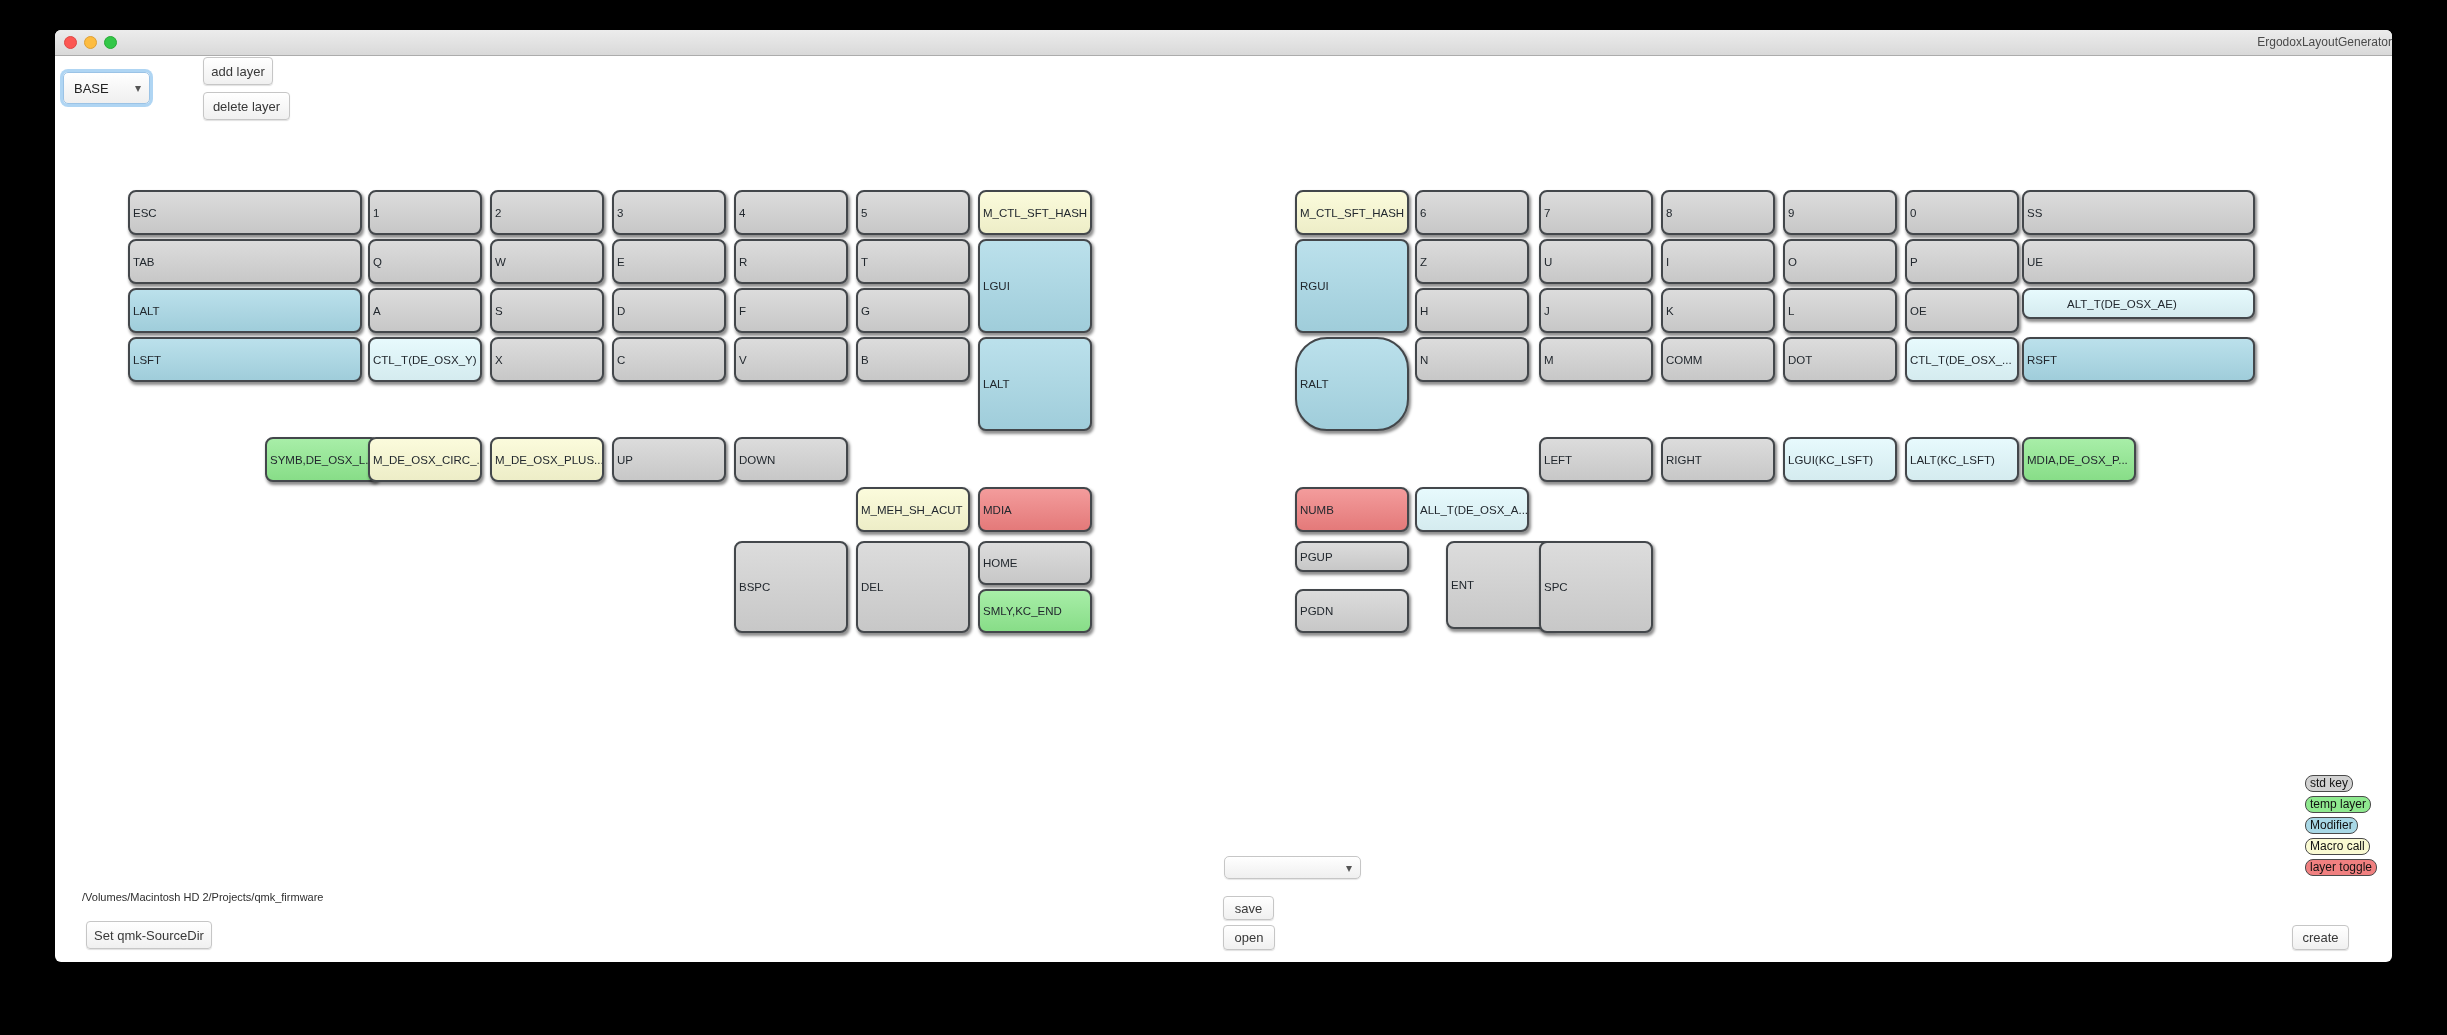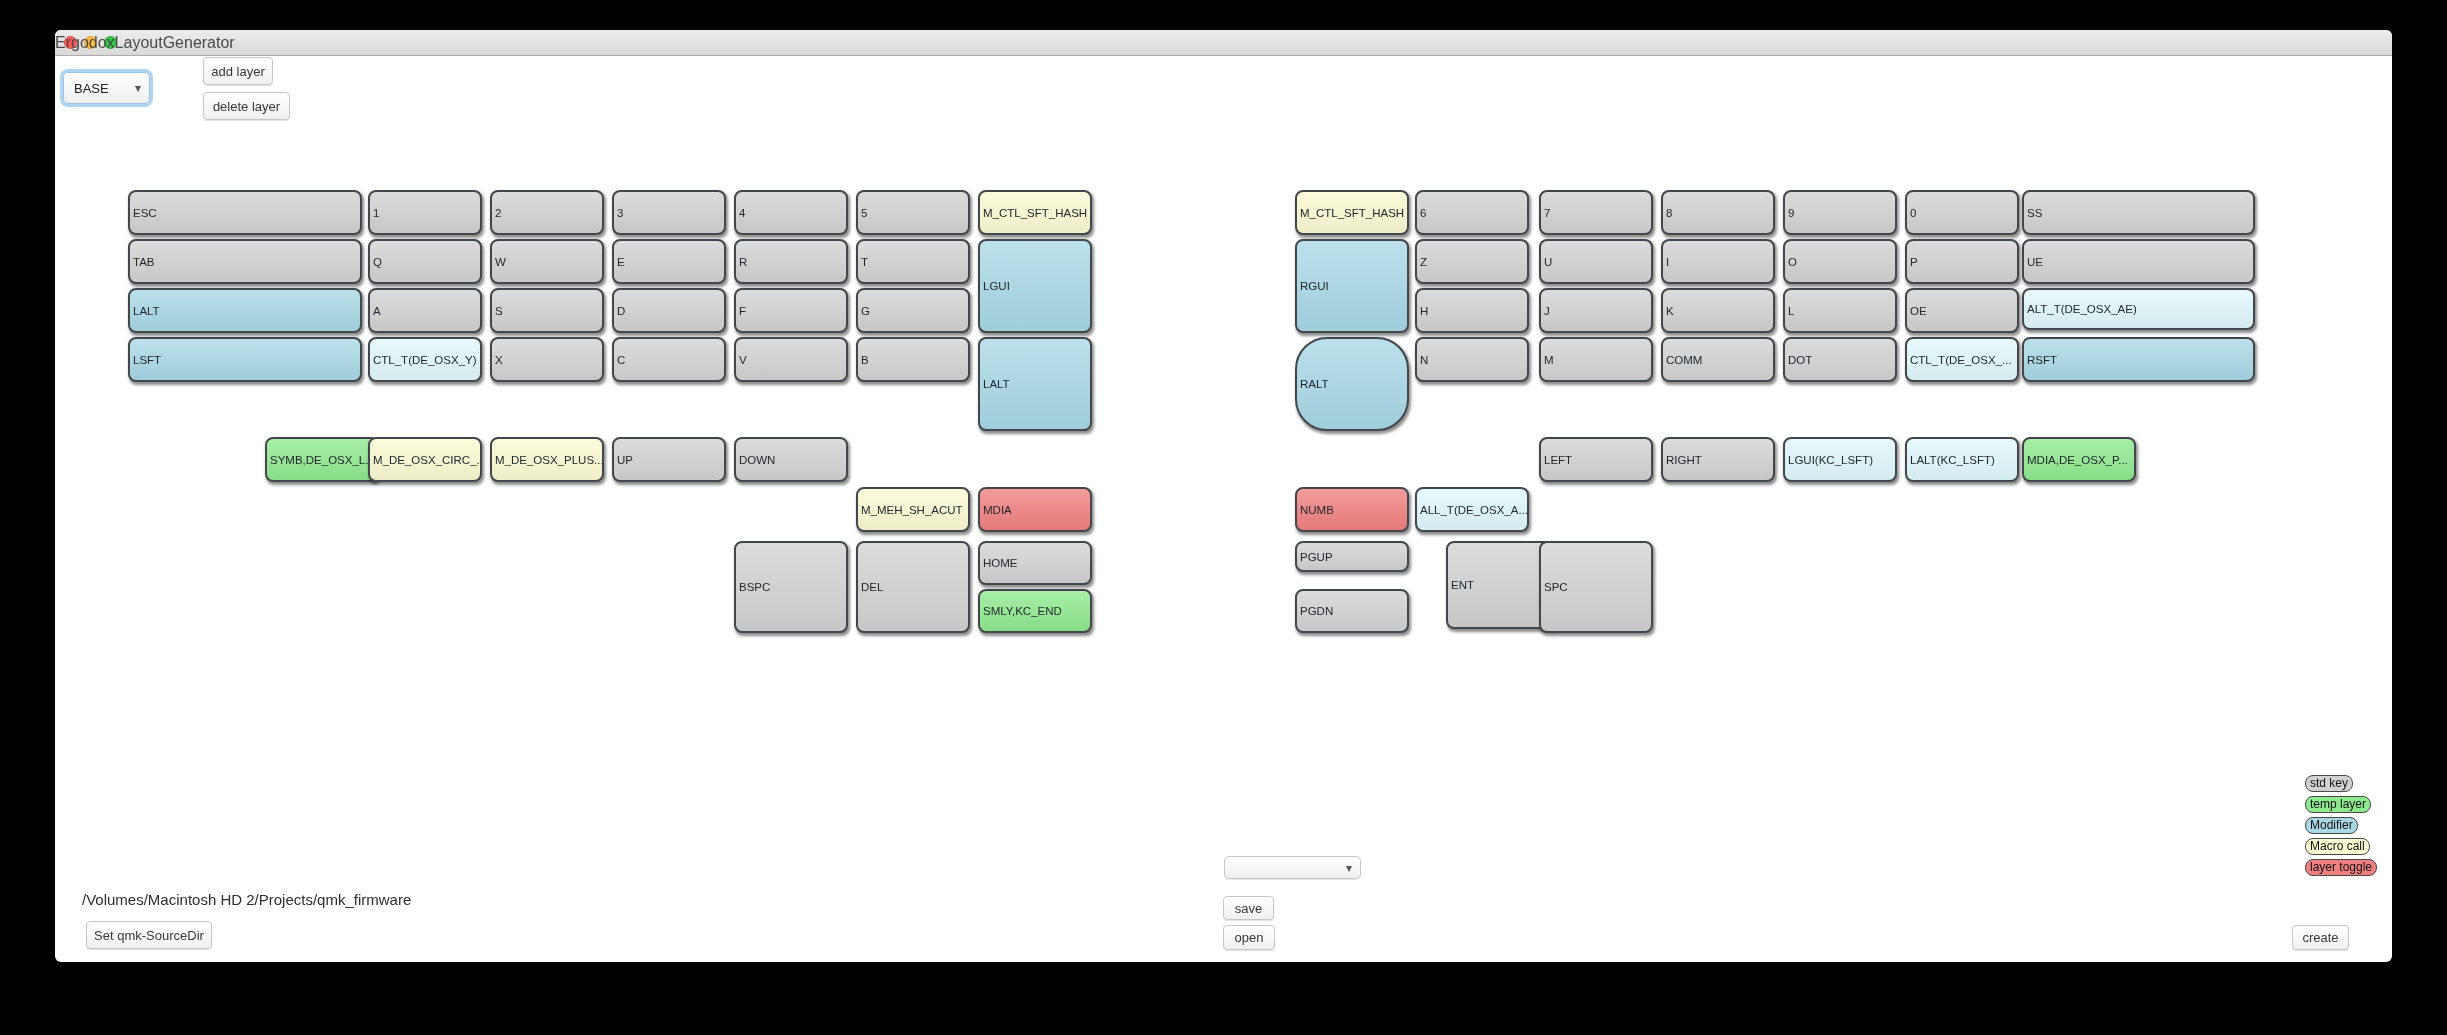--- a/index.html
+++ b/index.html
@@ -11,21 +11,21 @@
     position:absolute;left:55px;top:30px;width:2337px;height:932px;
     background:#fff;border-radius:6px;box-shadow:0 18px 50px rgba(0,0,0,.55);
   }
   .titlebar{
     position:absolute;left:0;top:0;right:0;height:25px;
     background:linear-gradient(#ECECEC,#D9D9D9);
     border-bottom:1px solid #ACACAC;border-radius:6px 6px 0 0;
   }
   .title{
     position:absolute;left:0;right:0;top:0;height:25px;line-height:25px;
-    text-align:left;font-size:16px;color:#4a4a4a;
+    text-align:right;font-size:12px;color:#4a4a4a;
   }
   .lights{position:absolute;left:9px;top:6px;display:flex;gap:7px;}
   .light{width:13px;height:13px;border-radius:50%;box-sizing:border-box;}
   .light.red{background:#FC5753;border:1px solid #DF4744;}
   .light.yellow{background:#FDBC40;border:1px solid #DE9F34;}
   .light.green{background:#33C748;border:1px solid #27AA35;}
 
   .mac-btn{
     position:absolute;box-sizing:border-box;
     background:linear-gradient(#FFFFFF,#F0F0F0);
@@ -57,21 +57,21 @@
   }
   .key .klabel{
     font-size:11.5px;color:#22282e;padding-left:3px;white-space:nowrap;
   }
   .legend{position:absolute;display:flex;flex-direction:column;gap:4px;align-items:flex-start;margin-left:20px;}
   .pill{
     box-sizing:border-box;border:1.5px solid #4a4a4a;border-radius:8px;
     font-size:12px;color:#111;padding:0 4px;line-height:15px;height:17px;
     white-space:nowrap;
   }
-  .path-label{position:absolute;font-size:15px;color:#2e2e2e;white-space:nowrap;}
+  .path-label{position:absolute;font-size:11px;color:#2e2e2e;white-space:nowrap;}
 </style>
 </head>
 <body>
 
 <div class="window">
 
   <div class="titlebar">
     <div class="lights">
       <div class="light red"></div>
       <div class="light yellow"></div>
@@ -252,21 +252,21 @@
       </div>
       <div class="key" style="left: 1606px; top: 258px; width: 114px; height: 45px; background-color: rgb(210, 210, 210);">
         <span class="klabel">K</span>
       </div>
       <div class="key" style="left: 1728px; top: 258px; width: 114px; height: 45px; background-color: rgb(210, 210, 210);">
         <span class="klabel">L</span>
       </div>
       <div class="key" style="left: 1850px; top: 258px; width: 114px; height: 45px; background-color: rgb(210, 210, 210);">
         <span class="klabel">OE</span>
       </div>
-      <div class="key" style="left: 1967px; top: 258px; width: 233px; height: 42px; background-color: rgb(224, 248, 252);">
+      <div class="key" style="left: 1967px; top: 258px; width: 233px; height: 31px; background-color: rgb(224, 248, 252); padding-left: 40px;">
         <span class="klabel">ALT_T(DE_OSX_AE)</span>
       </div>
       <div class="key" style="left: 1240px; top: 307px; width: 114px; height: 94px; background-color: rgb(168, 216, 230); border-radius: 32px;">
         <span class="klabel">RALT</span>
       </div>
       <div class="key" style="left: 1360px; top: 307px; width: 114px; height: 45px; background-color: rgb(210, 210, 210);">
         <span class="klabel">N</span>
       </div>
       <div class="key" style="left: 1484px; top: 307px; width: 114px; height: 45px; background-color: rgb(210, 210, 210);">
         <span class="klabel">M</span>

